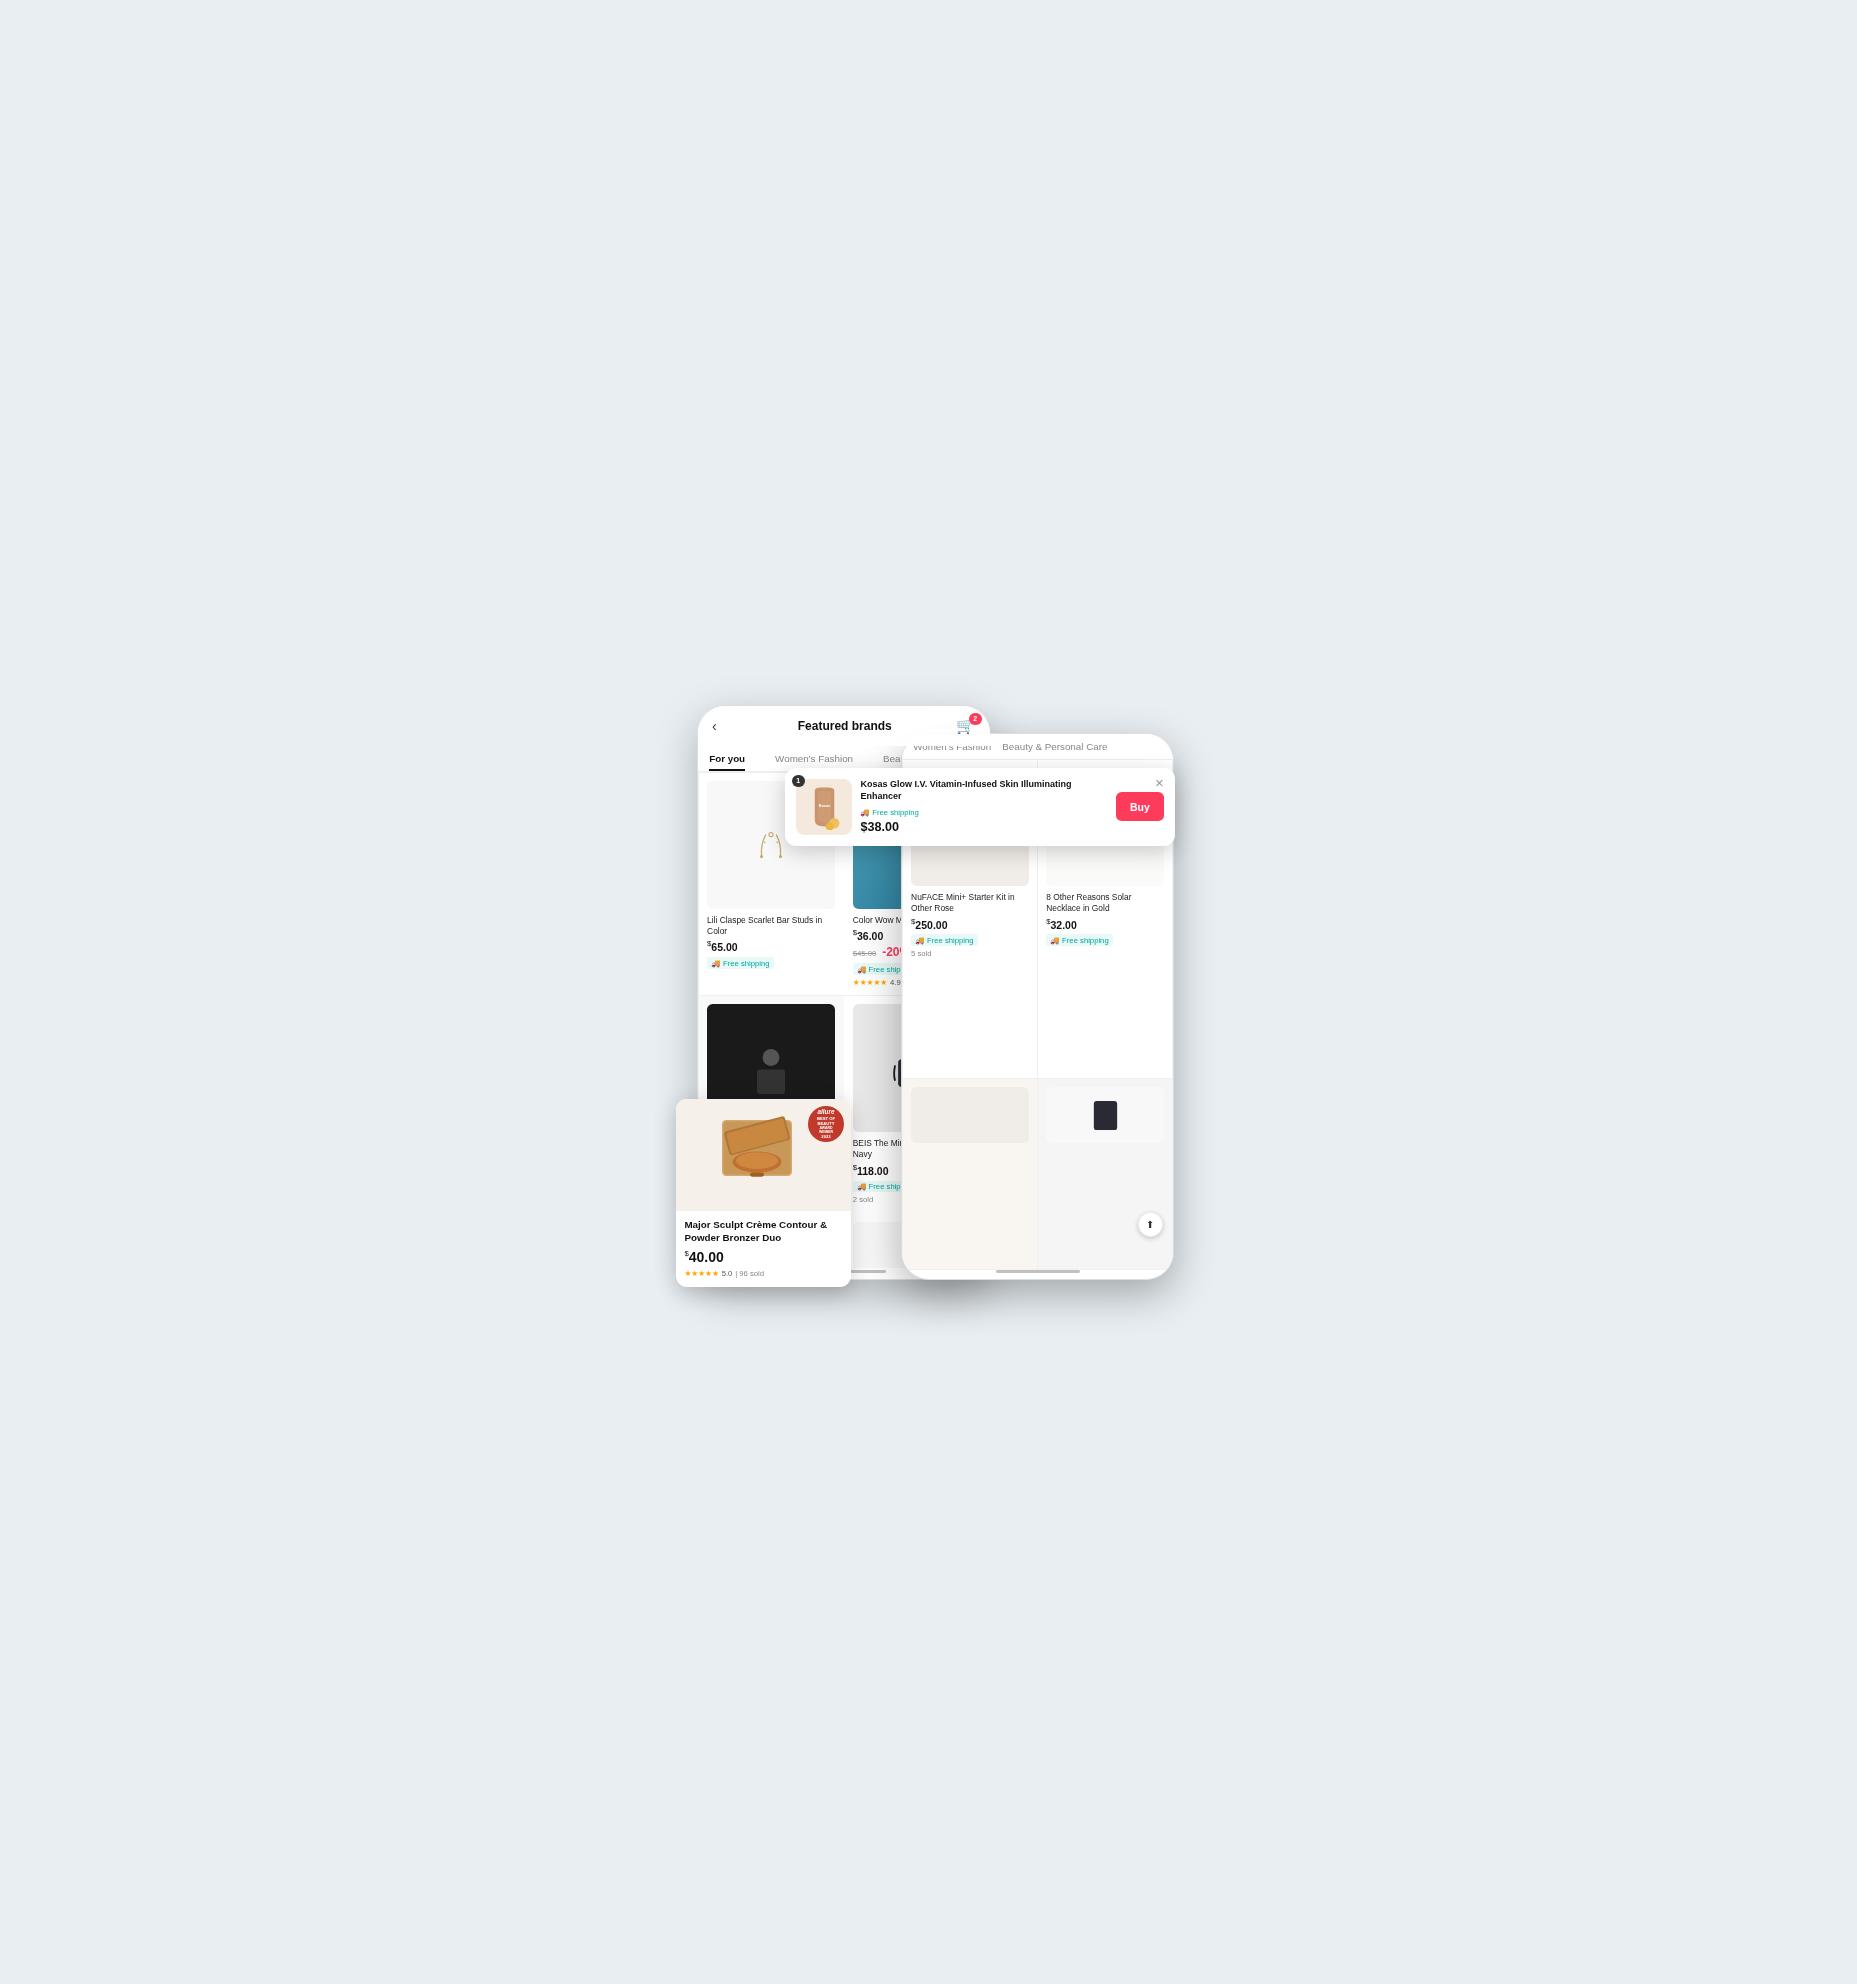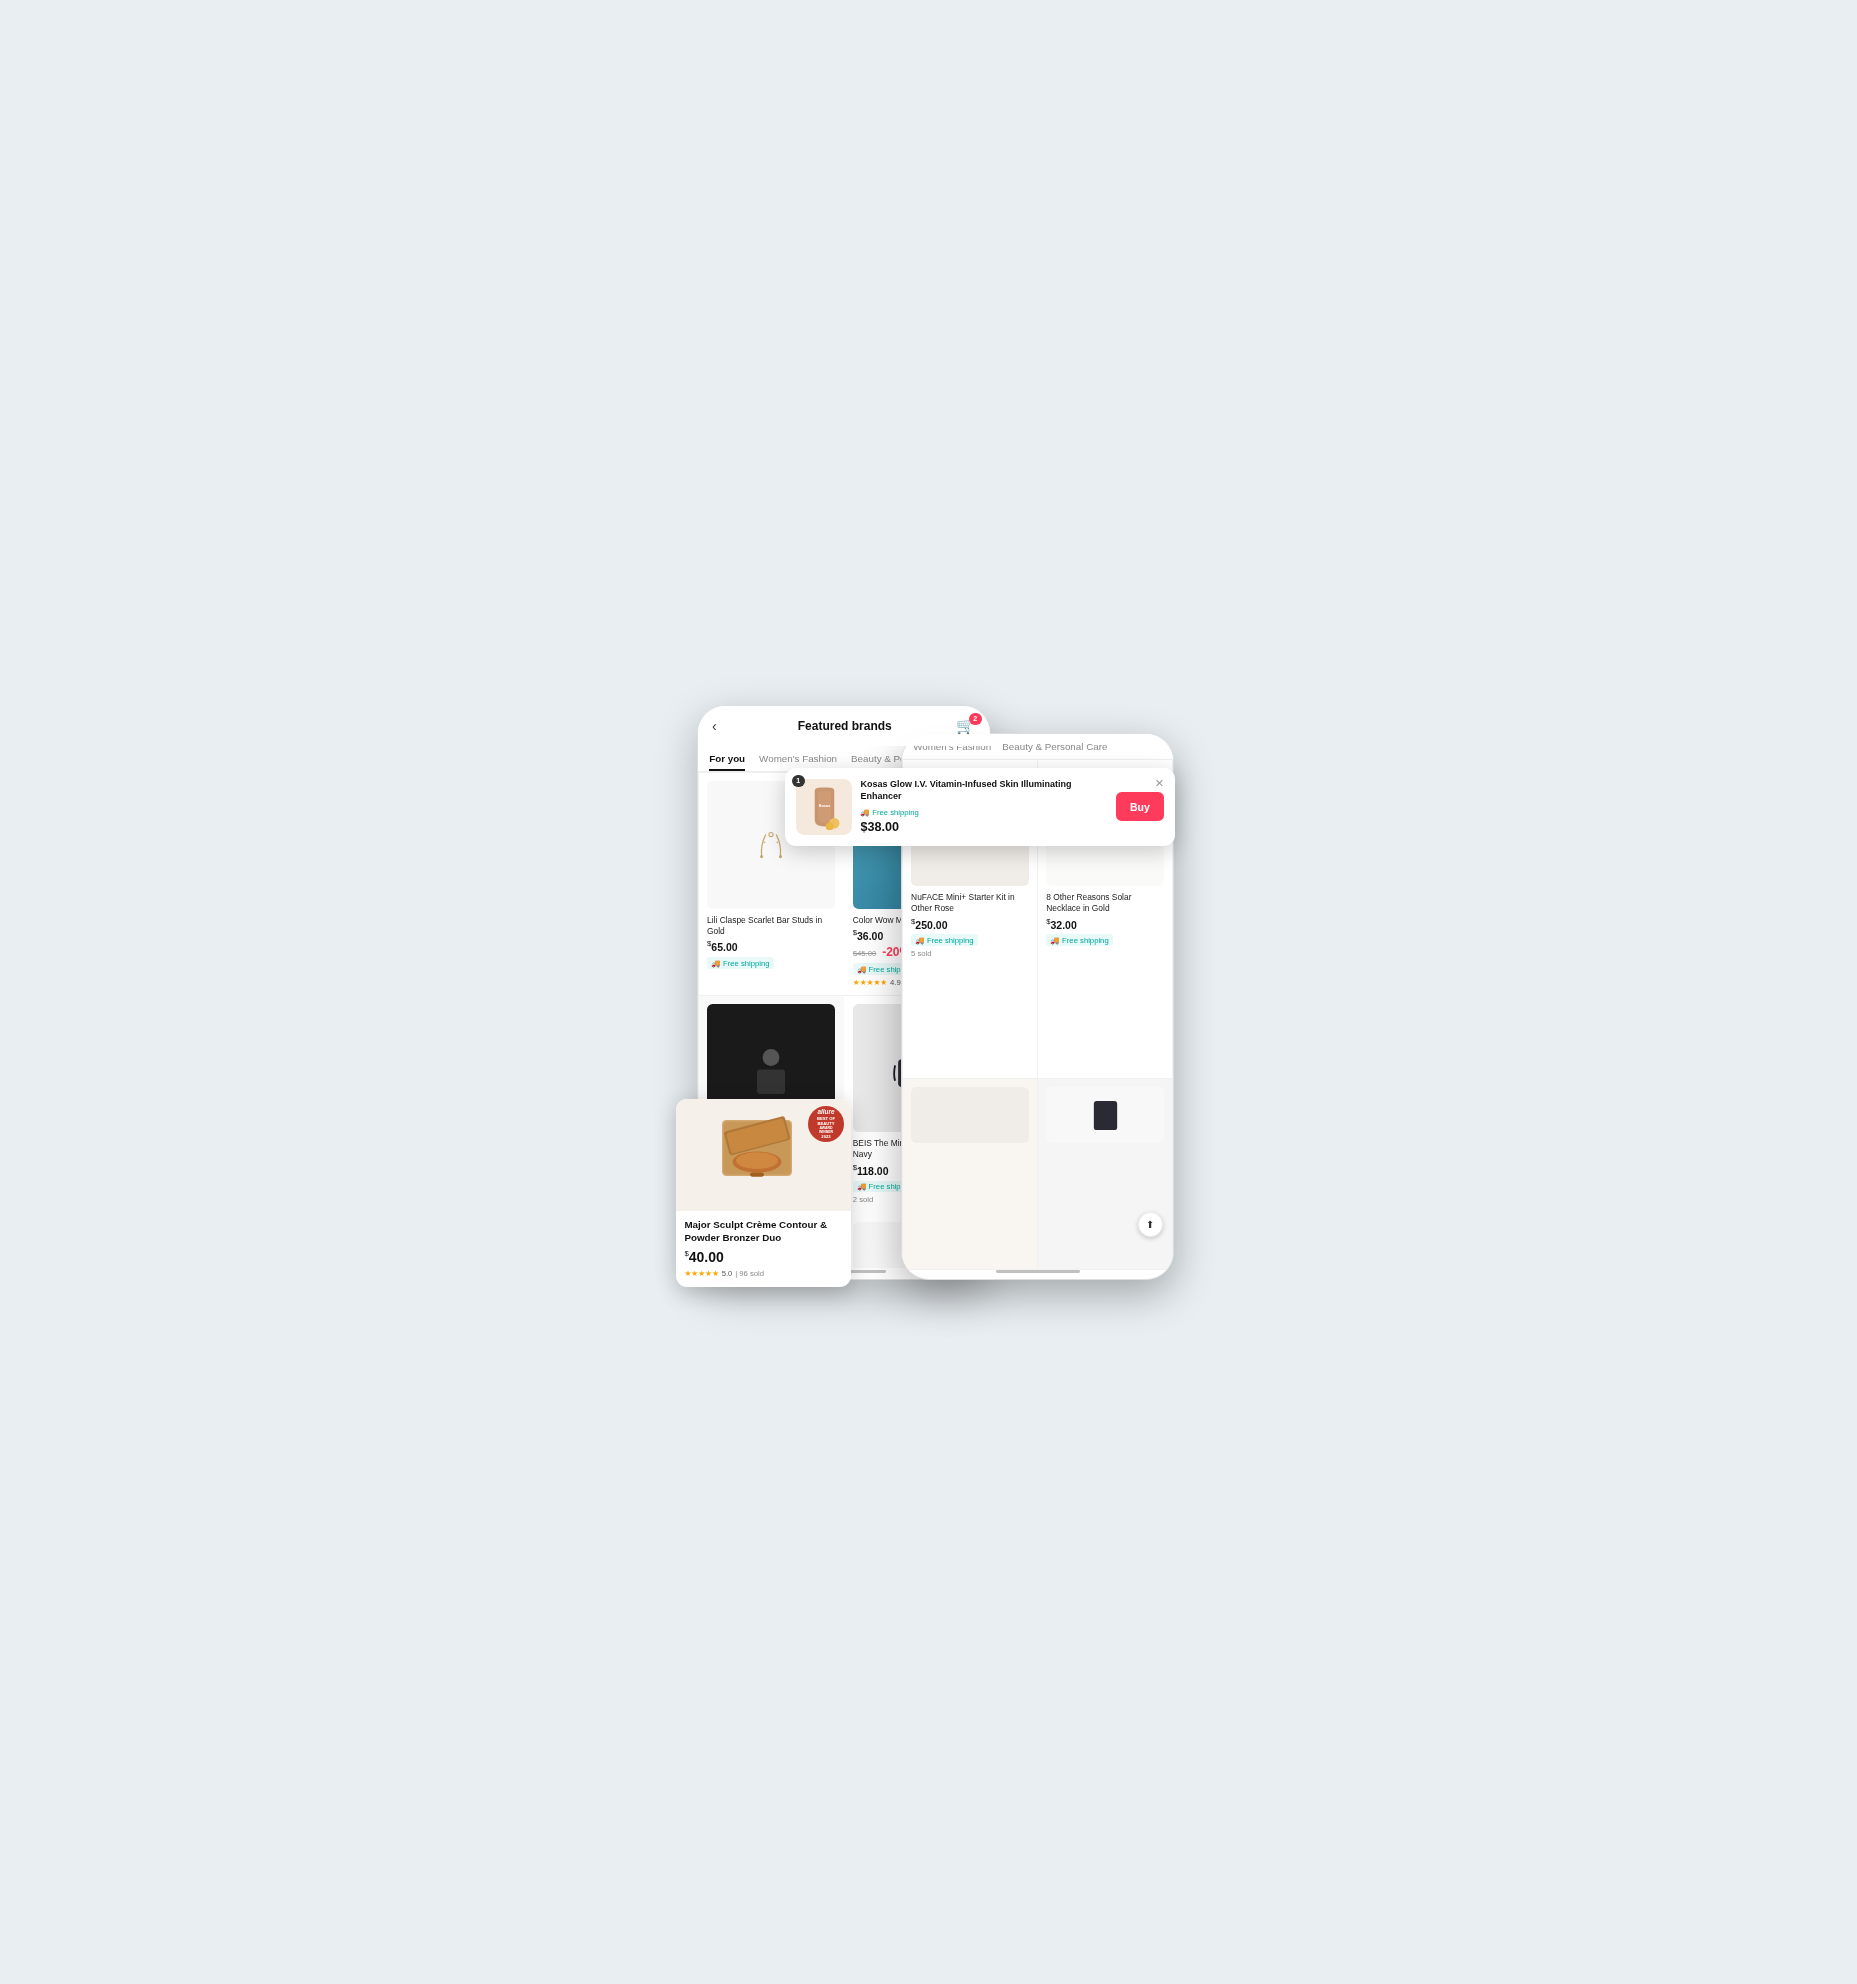--- a/index.html
+++ b/index.html
@@ -87,21 +87,21 @@
       align-items: center;
       justify-content: center;
     }
 
     
     .tabs {
       display: flex;
       padding: 0 11.2px;
       border-bottom: 0.7px solid #eee;
       background: #fff;
-      gap: 14px;
+      gap: 30px;
       overflow: hidden;
     }
 
     .tab {
       padding: 7px 0;
       font-size: 9.8px;
       color: #888;
       white-space: nowrap;
       cursor: pointer;
       position: relative;
@@ -504,21 +504,21 @@
             <svg viewBox="0 0 80 80" width="42" height="56">
               <ellipse cx="40" cy="20" rx="4" ry="4" fill="none" stroke="#c8a96e" stroke-width="2"></ellipse>
               <path d="M30 20 Q20 40 22 60" fill="none" stroke="#c8a96e" stroke-width="2.5"></path>
               <path d="M50 20 Q60 40 58 60" fill="none" stroke="#c8a96e" stroke-width="2.5"></path>
               <circle cx="22" cy="62" r="3" fill="#c8a96e"></circle>
               <circle cx="58" cy="62" r="3" fill="#c8a96e"></circle>
               <circle cx="28" cy="35" r="1.5" fill="#d4af70"></circle>
               <circle cx="52" cy="35" r="1.5" fill="#d4af70"></circle>
             </svg>
           </div>
-          <div class="product-name">Lili Claspe Scarlet Bar Studs in Gold</div>
+          <div class="product-name">Lili Claspe Scarlet Bar Studs in Color</div>
           <div class="product-price">
             <span class="price-dollar">$</span><span>65.00</span>
           </div>
           <div class="free-shipping">
             <span class="truck-icon">🚚</span>
             <span>Free shipping</span>
           </div>
         </div>
 
         <div class="product-card">

